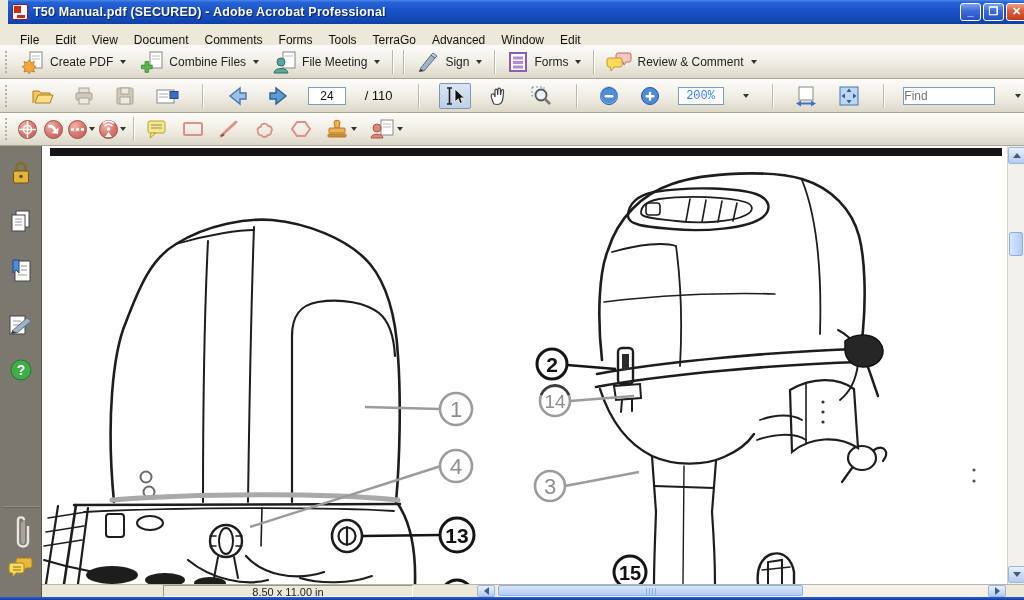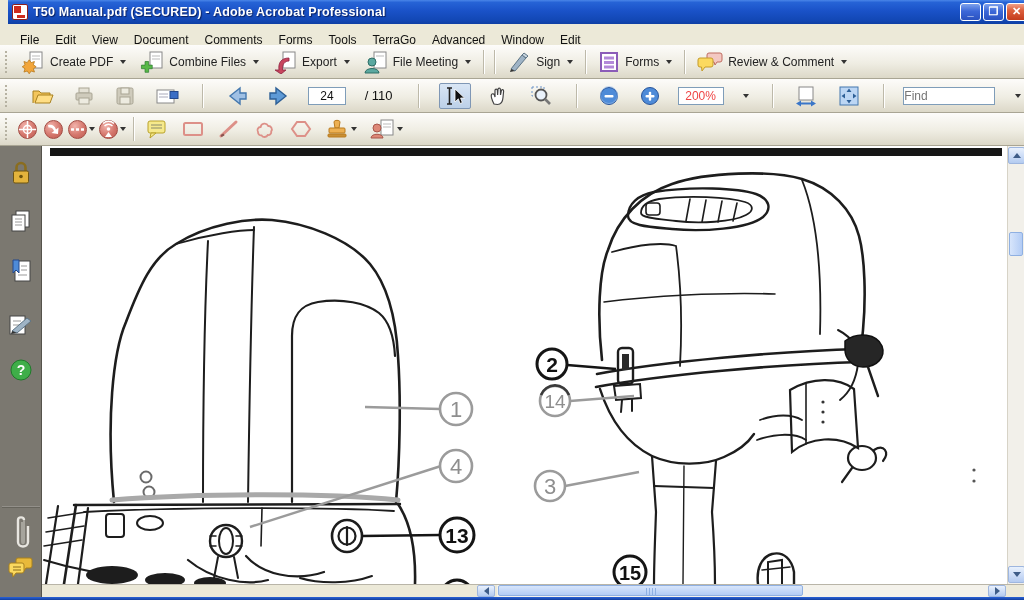--- a/index.html
+++ b/index.html
@@ -34,22 +34,22 @@
   .grip{width:5px;height:22px;margin:0 5px 0 4px;
     background-image:repeating-linear-gradient(180deg,#b6b2a2 0 2px,rgba(0,0,0,0) 2px 4px);
     background-size:2px 100%;background-repeat:no-repeat;background-position:1px 0;}
   .tsep{width:1px;height:24px;background:#BDB9A9;margin:0 5px;box-shadow:1px 0 0 #fff;}
   .task-btn{display:flex;align-items:center;gap:5px;height:28px;padding:0 7px;font-size:12px;color:#222;}
   .drop{width:0;height:0;border-left:3.5px solid transparent;border-right:3.5px solid transparent;
     border-top:4px solid #333;margin-left:2px;}
   .tool-btn{display:flex;align-items:center;justify-content:center;height:26px;min-width:26px;padding:0 2px;}
   .tool-btn.active{background:linear-gradient(180deg,#D9E6F5,#BCD0E8);border:1px solid #7F97B5;border-radius:2px;}
   .page-box{width:38px;height:18px;border:1px solid #7F9DB9;background:#fff;font-size:12px;text-align:center;color:#111;}
-  .zoom-box{width:46px;height:18px;border:1px solid #7F9DB9;background:#fff;font-size:12px;color:#ef4444;
-    display:flex;align-items:center;justify-content:center;}
+  .zoom-box{width:46px;height:18px;border:1px solid #7F9DB9;background:#fff;font-size:12px;color:#3b82f6;
+    display:flex;align-items:center;justify-content:center;font-family:Liberation Mono, monospace;}
   .find-box{width:92px;height:18px;border:1px solid #7F9DB9;background:#fff;font-size:12px;color:#9a9a9a;padding:0 0;}
   .slash-label{font-size:13px;color:#111;margin:0 6px 0 4px;}
   .redcirc{width:19px;height:19px;border-radius:50%;border:1px solid #A34C44;
     background:radial-gradient(circle at 35% 30%,#F2B3AB,#D4766C 55%,#BF5A50);position:relative;}
 
   
   #sidebar{position:absolute;left:0;top:146px;width:42px;height:451px;background:#7B7870;
     border-right:1px solid #55534B;}
   .side-ico{position:absolute;left:50%;transform:translateX(-50%);}
   #side-divider{position:absolute;left:2px;top:360px;width:38px;height:1px;background:#93908a;box-shadow:0 1px 0 #66645c;}
@@ -128,28 +128,20 @@
         <span class="drop"></span>
     </span>
     <span class="task-btn">
       <svg width="24" height="24">
           <rect x="10" y="2" width="12" height="16" fill="#fff" stroke="#888"></rect>
           <line x1="12" y1="6" x2="20" y2="6" stroke="#bbb"></line>
           <line x1="12" y1="9" x2="20" y2="9" stroke="#bbb"></line>
           <path d="M6 10 h5 v5 h5 v5 h-5 v5 h-5 v-5 h-5 v-5 h5z" transform="scale(0.72) translate(1,6)" fill="#58B847" stroke="#2E7D32"></path>
         </svg>
       <span>Combine Files</span>
-        <span class="drop"></span>
-    </span>
-    <span class="task-btn">
-      <svg width="24" height="24">
-          <rect x="10" y="2" width="12" height="16" fill="#fff" stroke="#888"></rect>
-          <path d="M16 8 C8 8 5 13 6 20 L2 20 L8 24 L13 20 L9.5 20 C9 14 12 11 16 11 Z" fill="#C8465E" stroke="#8E2140" stroke-width="0.8"></path>
-        </svg>
-      <span>Export</span>
         <span class="drop"></span>
     </span>
     <span class="task-btn">
       <svg width="24" height="24">
           <rect x="10" y="2" width="12" height="16" fill="#fff" stroke="#888"></rect>
           <line x1="12" y1="6" x2="20" y2="6" stroke="#bbb"></line>
           <circle cx="8" cy="12" r="4" fill="#5BA8A0" stroke="#2F6E67"></circle>
           <path d="M1 23 C1 17 15 17 15 23 Z" fill="#5BA8A0" stroke="#2F6E67"></path>
         </svg>
       <span>File Meeting</span>
@@ -548,20 +540,21 @@
     <span class="sbtn" style="top:1px">
         <span class="chev up"></span>
       </span>
     <span id="vthumb"></span>
     <span class="sbtn" style="top:420px">
         <span class="chev down"></span>
       </span>
   </div>
 
   <div id="statusbar">
+    <span id="pagesize">8.50 x 11.00 in</span>
     <span id="hscroll-left">
         <span class="chev left"></span>
       </span>
     <span id="hscroll-track">
       <span id="hthumb">
           <span class="gripmarks"></span>
         </span>
     </span>
     <span id="hscroll-right">
         <span class="chev right"></span>

